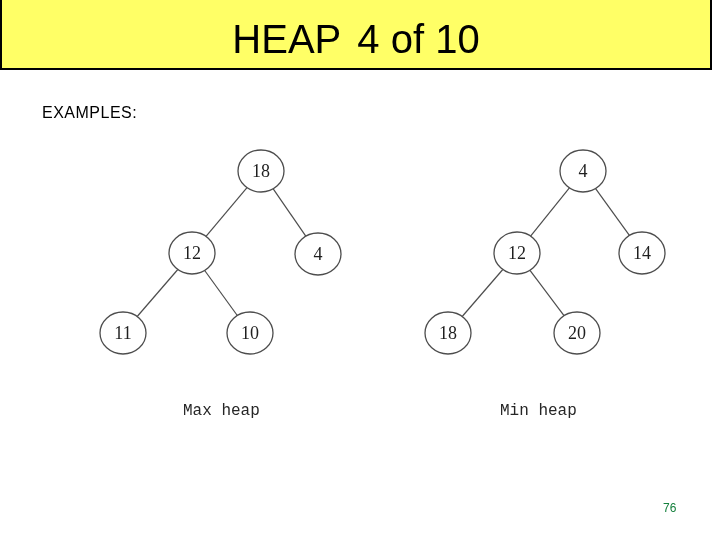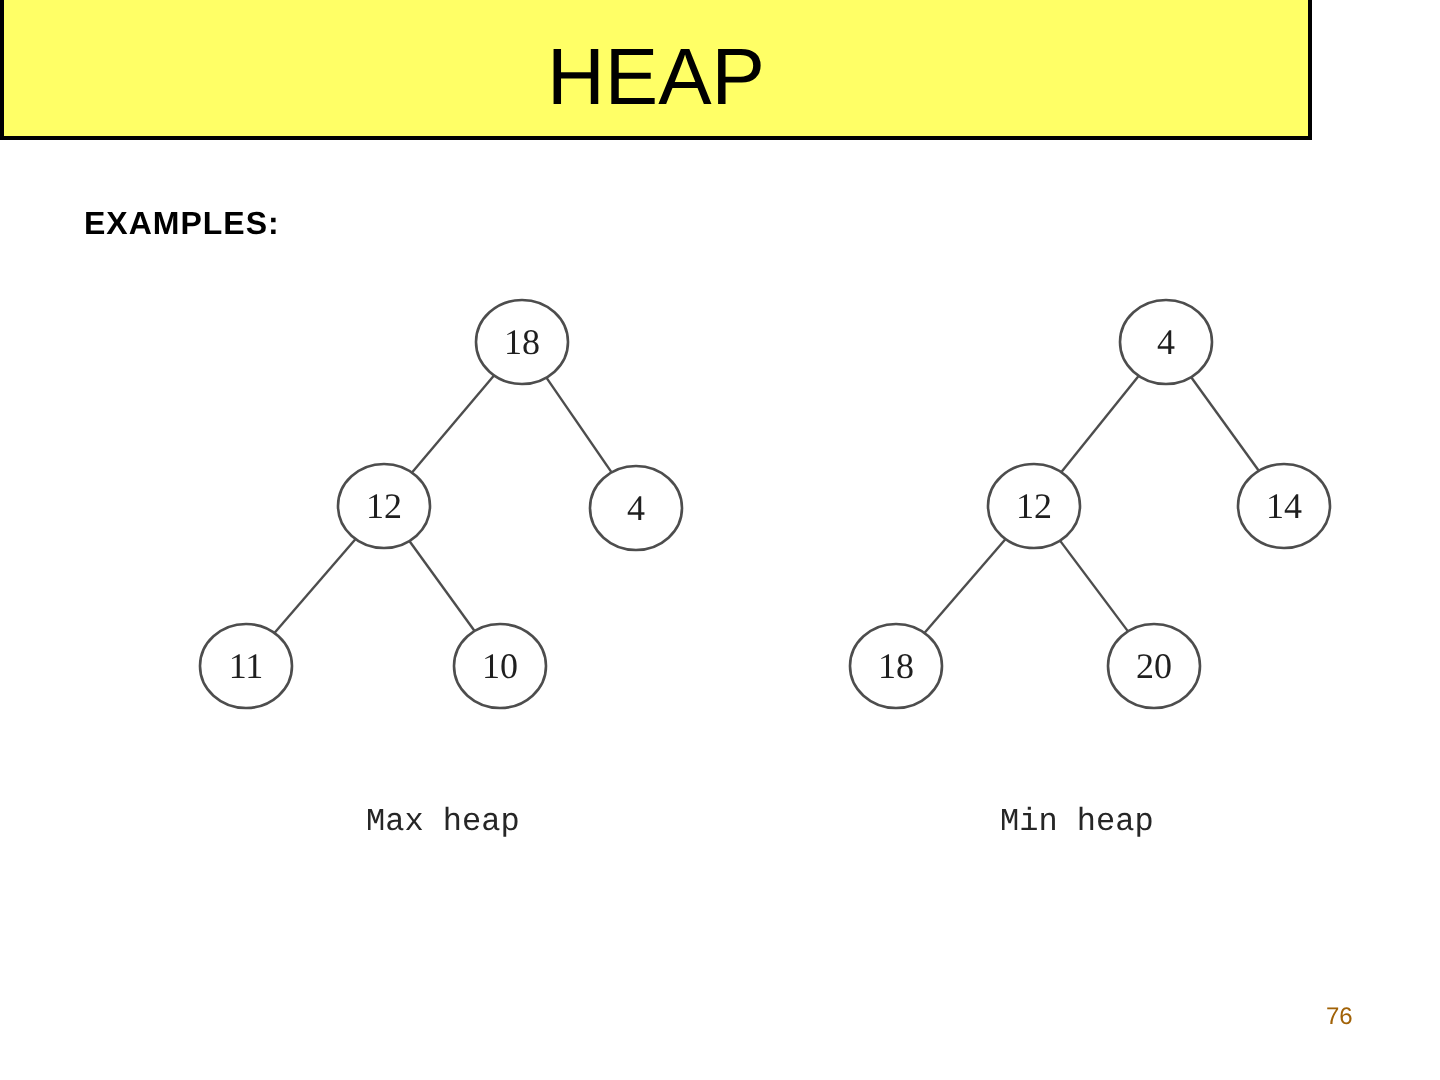--- a/index.html
+++ b/index.html
@@ -12,21 +12,21 @@
     width: 720px;
     height: 540px;
     background: #ffffff;
     font-family: "Liberation Sans", sans-serif;
     overflow: hidden;
   }
   .title-bar {
     position: absolute;
     top: 0;
     left: 0;
-    width: 656px;
+    width: 712px;
     height: 70px;
     box-sizing: border-box;
     border-left: 2px solid #000000;
     border-right: 2px solid #000000;
     border-bottom: 2px solid #000000;
     display: flex;
     justify-content: center;
     align-items: center;
     padding-top: 10px;
   }
@@ -37,21 +37,21 @@
     white-space: nowrap;
   }
   .title-page {
     margin-left: 16px;
   }
   .examples-label {
     position: absolute;
     left: 42px;
     top: 104px;
     font-size: 16px;
-    font-weight: bold;
+    font-weight: normal;
     letter-spacing: 0.5px;
     color: #000000;
   }
   #diagram-svg {
     position: absolute;
     left: 0;
     top: 0;
   }
   .caption {
     position: absolute;
@@ -60,30 +60,31 @@
     color: #262626;
     white-space: nowrap;
   }
   .caption-max { left: 183px; top: 402px; }
   .caption-min { left: 500px; top: 402px; }
   .page-number {
     position: absolute;
     left: 663px;
     top: 501px;
     font-size: 12px;
-    color: #a16207;
+    color: #15803d;
   }
 </style>
 </head>
 <body>
 
 <div class="slide">
 
   <header class="title-bar" style="background: rgb(255, 255, 102); border-color: rgb(0, 0, 0);">
     <span class="title-word">HEAP</span>
+    <span class="title-page">4 of 10</span>
   </header>
 
   <div class="examples-label">EXAMPLES:</div>
 
   <svg id="diagram-svg" width="720" height="540">
       <g>
         <line x1="247.0" y1="187.7" x2="206.0" y2="236.3" stroke="#4d4d4d" stroke-width="1.2"></line>
         <line x1="273.2" y1="188.8" x2="305.8" y2="236.2" stroke="#4d4d4d" stroke-width="1.2"></line>
         <line x1="177.8" y1="269.5" x2="137.2" y2="316.5" stroke="#4d4d4d" stroke-width="1.2"></line>
         <line x1="204.7" y1="270.5" x2="237.3" y2="315.5" stroke="#4d4d4d" stroke-width="1.2"></line>

